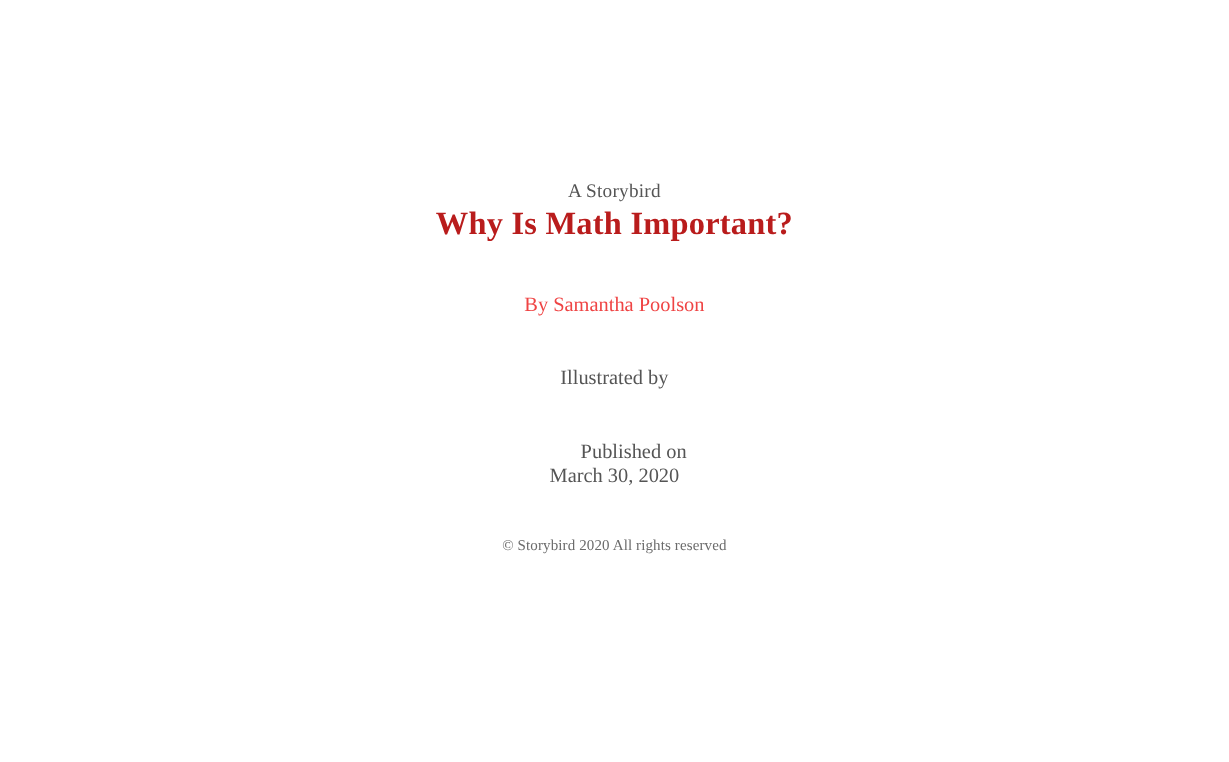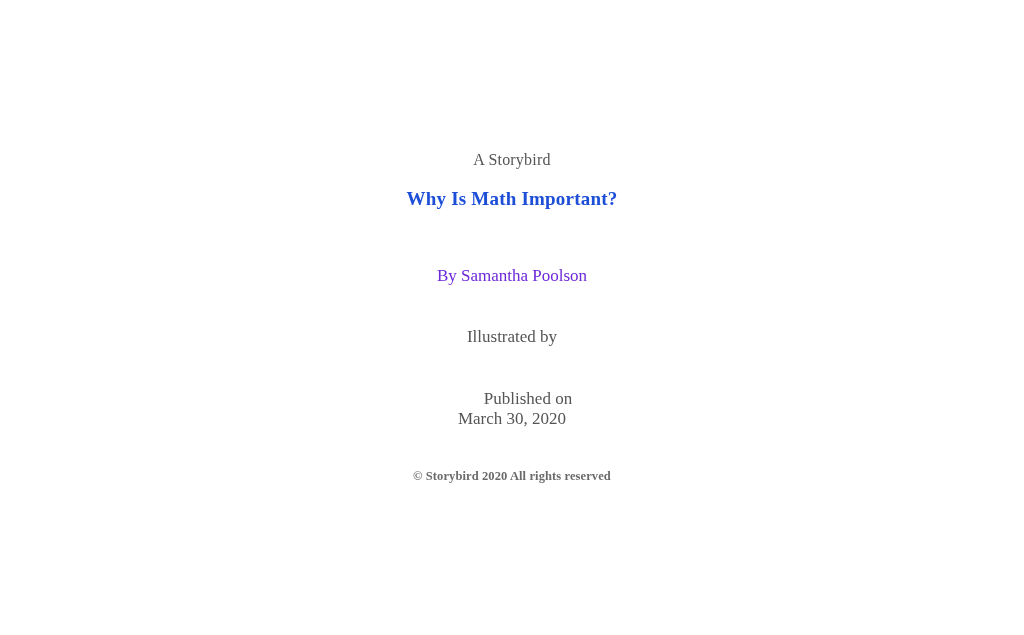--- a/index.html
+++ b/index.html
@@ -31,31 +31,30 @@
   }
 
   .imprint {
     font-size: 16px;
     color: #555555;
     letter-spacing: 0.2px;
     line-height: 1.3;
   }
 
   .book-title {
-    font-size: 19px;
+    font-size: 27px;
     font-weight: bold;
-    color: #1d4ed8;
-    margin-top: 17px;
+    color: #b91c1c;
     letter-spacing: 0.2px;
   }
 
   .author {
     font-size: 17px;
-    color: #6d28d9;
-    margin-top: 56px;
+    color: #ef4444;
+    margin-top: 42px;
   }
 
   .illustrator-label {
     font-size: 17px;
     color: #555555;
     margin-top: 41px;
   }
 
   .illustrator-name {
     font-size: 17px;
@@ -73,21 +72,20 @@
   .published-date {
     font-size: 17px;
     color: #555555;
   }
 
   .copyright {
     font-size: 12.5px;
     color: #6b6b6b;
     margin-top: 40px;
     letter-spacing: 0.1px;
-    font-weight: bold;
   }
 </style>
 </head>
 <body>
 
 <div class="page">
   <div class="title-block">
     <div class="imprint">A Storybird</div>
     <div class="book-title">Why Is Math Important?</div>
     <div class="author">By Samantha Poolson</div>

